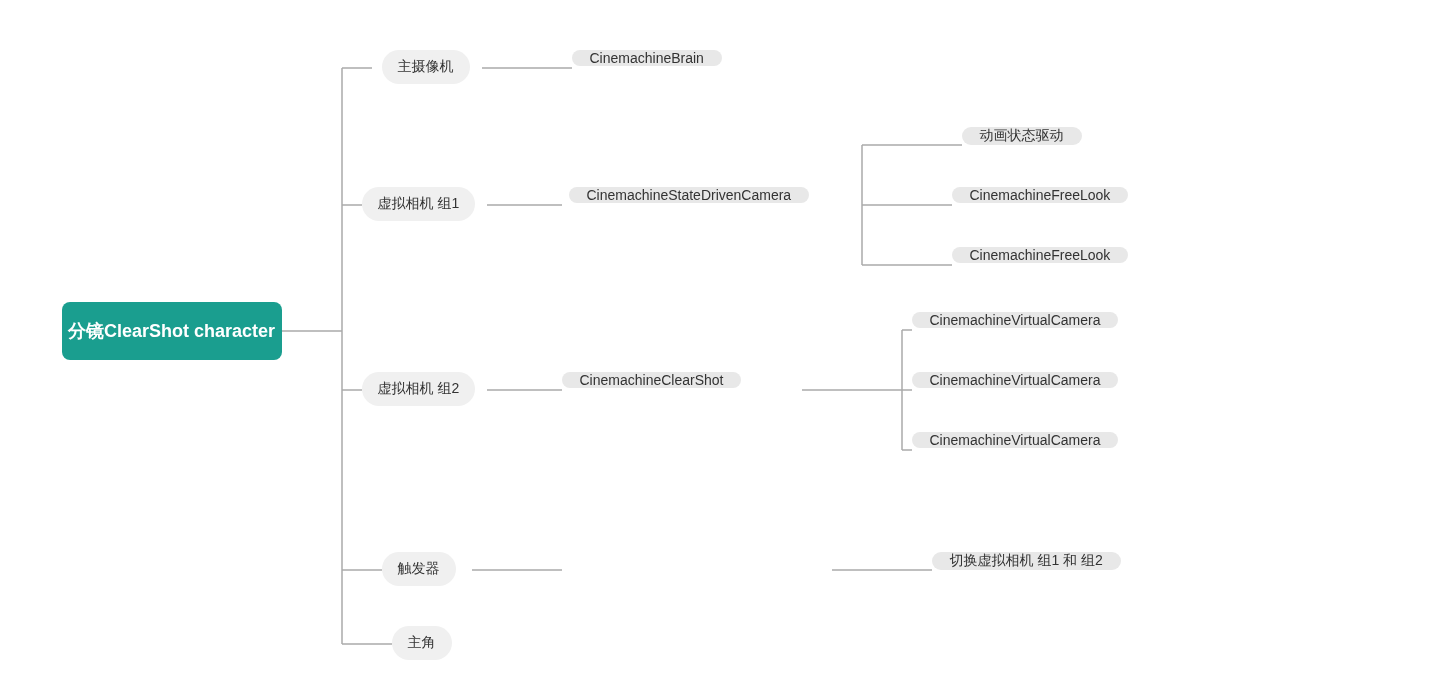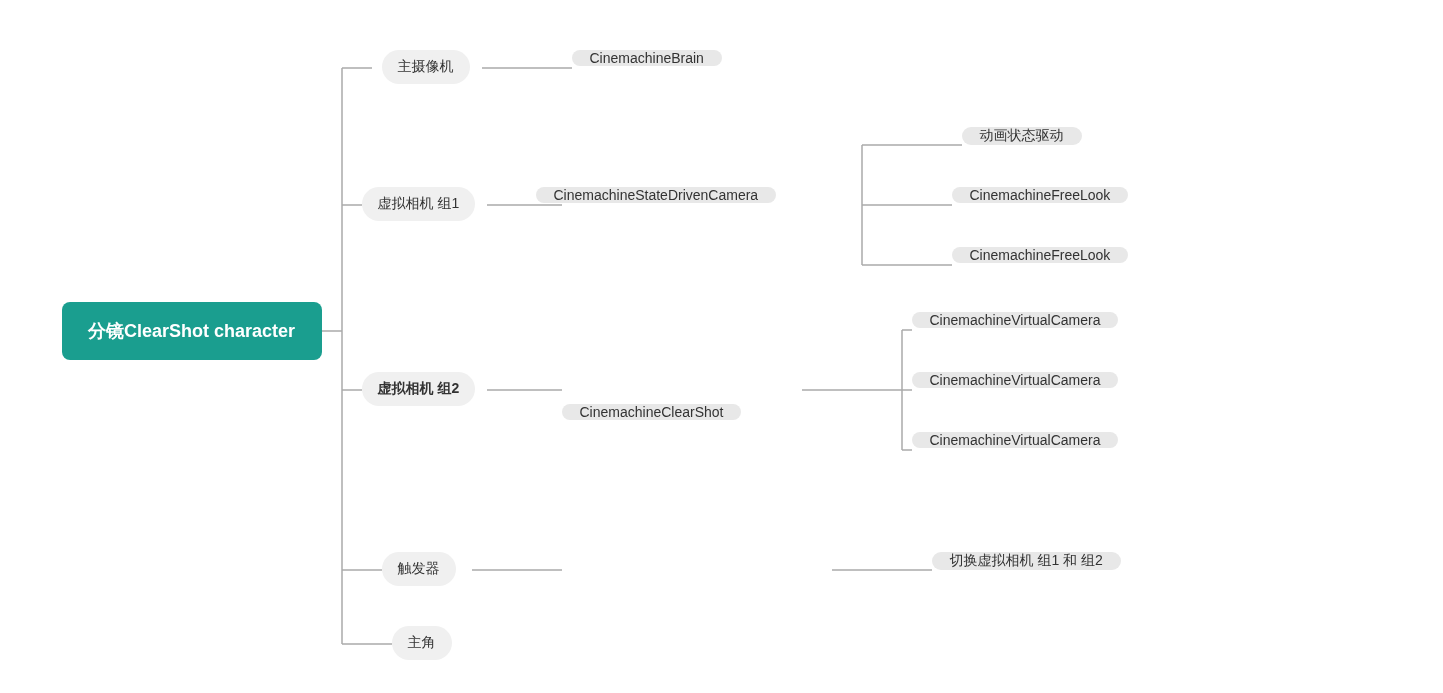--- a/index.html
+++ b/index.html
@@ -99,37 +99,37 @@
 
     <line x1="870" y1="438" x2="880" y2="438" stroke="#aaa" stroke-width="1.5"></line>
 
     <line x1="770" y1="378" x2="870" y2="378" stroke="#aaa" stroke-width="1.5"></line>
 
     <line x1="440" y1="558" x2="530" y2="558" stroke="#aaa" stroke-width="1.5"></line>
 
     <line x1="800" y1="558" x2="900" y2="558" stroke="#aaa" stroke-width="1.5"></line>
   </svg>
 
-  <div class="node node-root" style="left:30px; top:290px; width:260px; height:58px;">分镜ClearShot character</div>
+  <div class="node node-root" style="left:30px; top:290px; width:220px; height:58px;">分镜ClearShot character</div>
 
   <div class="node node-label" style="left:350px; top:38px;">主摄像机</div>
 
   <div class="node node-label" style="left:330px; top:175px;">虚拟相机 组1</div>
 
-  <div class="node node-label" style="left:330px; top:360px;font-weight:bold;">虚拟相机 组2</div>
+  <div class="node node-label" style="left:330px; top:360px;">虚拟相机 组2</div>
 
   <div class="node node-label" style="left:350px; top:540px;">触发器</div>
 
   <div class="node node-label" style="left:360px; top:614px;">主角</div>
 
   <div class="node node-component" style="left:540px; top:38px;">CinemachineBrain</div>
 
-  <div class="node node-component" style="left:504px; top:175px;">CinemachineStateDrivenCamera</div>
+  <div class="node node-component" style="left:537px; top:175px;">CinemachineStateDrivenCamera</div>
 
-  <div class="node node-component" style="left:530px; top:360px;margin-top:32px;">CinemachineClearShot</div>
+  <div class="node node-component" style="left:530px; top:360px;">CinemachineClearShot</div>
 
 
   <div class="node node-component" style="left:930px; top:115px;">动画状态驱动</div>
 
   <div class="node node-component" style="left:920px; top:175px;">CinemachineFreeLook</div>
 
   <div class="node node-component" style="left:920px; top:235px;">CinemachineFreeLook</div>
 
   <div class="node node-component" style="left:880px; top:300px;">CinemachineVirtualCamera</div>
 

